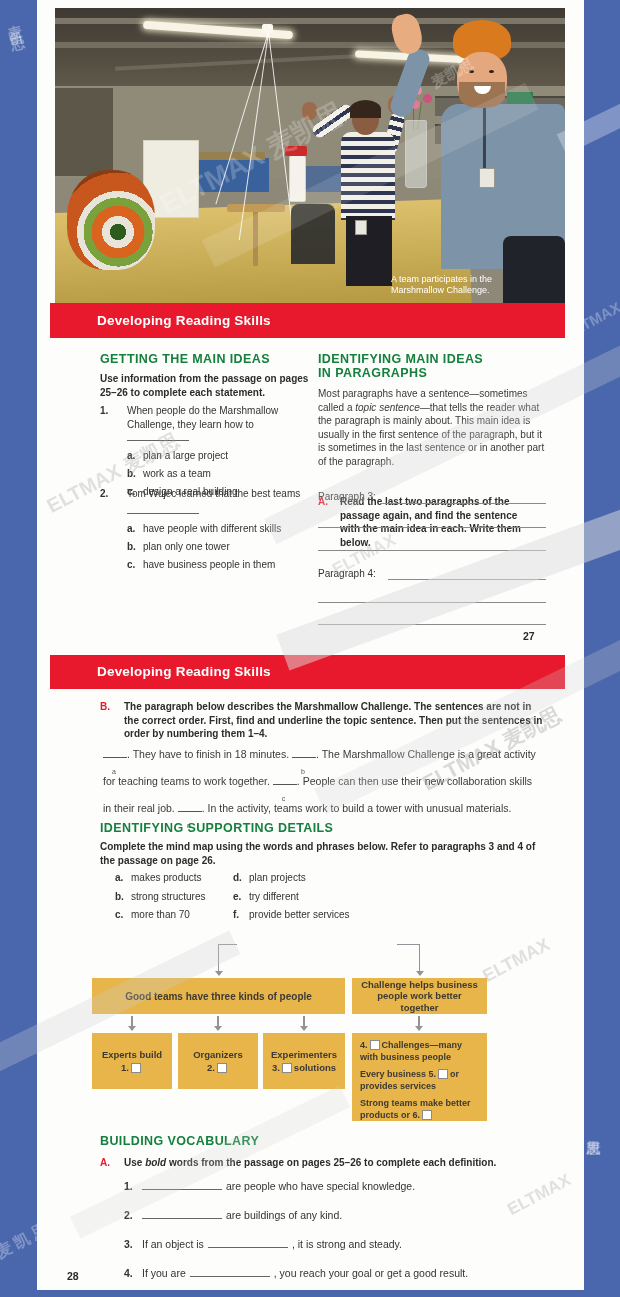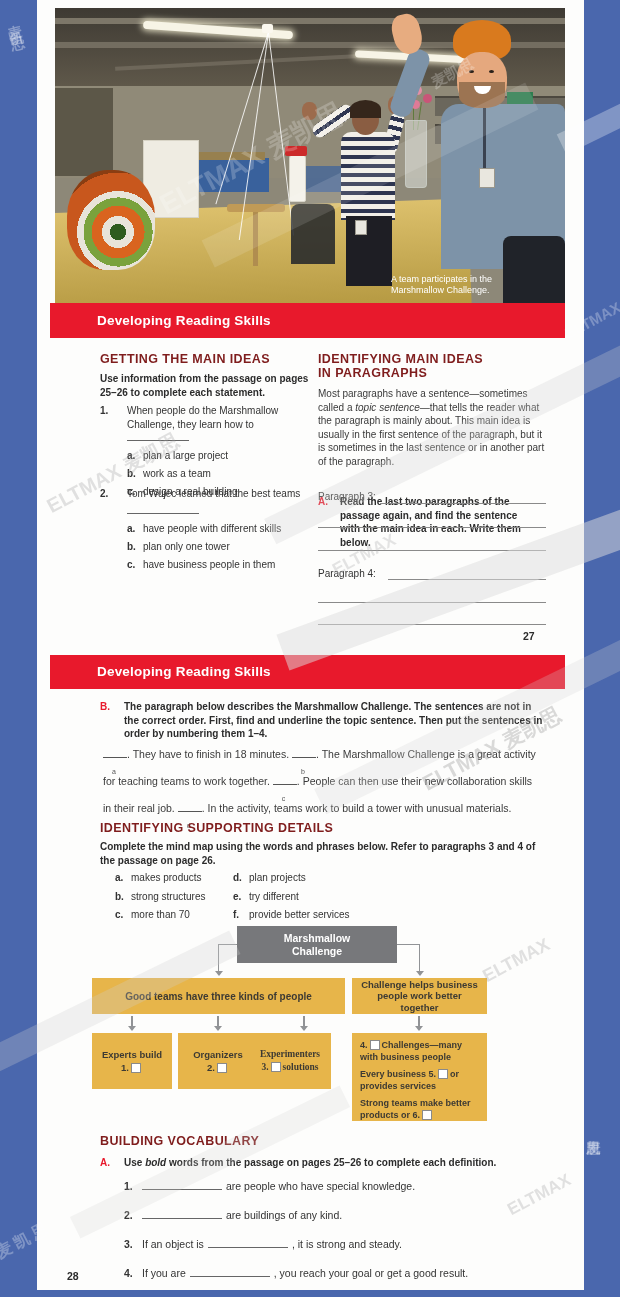--- a/index.html
+++ b/index.html
@@ -61,21 +61,21 @@
   .m-armL { position:absolute; left:344px; top:40px; width:22px; height:70px; background:#7d93a8; transform:rotate(20deg); border-radius:10px; }
   .m-lanyard { position:absolute; left:428px; top:100px; width:3px; height:62px; background:#3a4250; }
   .chair { position:absolute; background:#202329; border-radius:8px 8px 0 0; }
   .caption { position:absolute; left:336px; top:266px; width:150px; color:#fff; font-size:9px; line-height:11px; }
 
   
   .banner { left:13px; width:515px; height:35px; background:#e8192c; color:#fff;
     font-size:13.5px; font-weight:bold; line-height:35px; padding-left:47px; letter-spacing:.2px; }
 
   
-  .h1 { font-size:12.5px; font-weight:bold; color:#7f1d1d; letter-spacing:.4px; }
+  .h1 { font-size:12.5px; font-weight:bold; color:#15803d; letter-spacing:.4px; }
   .b { font-weight:bold; }
   .i { font-style:italic; }
   .red { color:#e8192c; }
   .small { font-size:10px; line-height:13.5px; }
   .blank { display:inline-block; border-bottom:1px solid #666; height:10px; vertical-align:baseline; }
   .wline { border-bottom:1px solid #8a8a8a; }
   .qnum { display:inline-block; width:27px; font-weight:bold; vertical-align:top; }
   .optrow { margin-left:27px; margin-top:4.5px; }
   .optlet { display:inline-block; width:16px; font-weight:bold; }
   .wbrow { margin-top:5px; }
@@ -249,23 +249,20 @@
     <div class="wbrow"><span class="optlet">a.</span><span>makes products</span></div>
     <div class="wbrow"><span class="optlet">b.</span><span>strong structures</span></div>
     <div class="wbrow"><span class="optlet">c.</span><span>more than 70</span></div>
   </div>
   <div class="abs small" style="left:196px;top:866px;width:150px;">
     <div class="wbrow"><span class="optlet">d.</span><span>plan projects</span></div>
     <div class="wbrow"><span class="optlet">e.</span><span>try different</span></div>
     <div class="wbrow"><span class="optlet">f.</span><span>provide better services</span></div>
   </div>
 
-  <div class="mm-box mm-root">
-      <span>Marshmallow Challenge</span>
-    </div>
   <div class="cnx" style="left:181px;top:944px;width:19px;height:28px;border-left:1.5px solid #919396;border-top:1.5px solid #919396;"></div>
   <div class="ahead" style="left:178px;top:971px;"></div>
   <div class="cnx" style="left:360px;top:944px;width:23px;height:28px;border-right:1.5px solid #919396;border-top:1.5px solid #919396;"></div>
   <div class="ahead" style="left:379px;top:971px;"></div>
 
   <div class="mm-box" style="left:55px;top:978px;width:253px;height:36px;font-size:10px;">
       <span>Good teams have three kinds of people</span>
     </div>
   <div class="mm-box" style="left:315px;top:978px;width:135px;height:36px;font-size:9.5px;line-height:11.5px;">
       <span style="display:block;width:125px;">Challenge helps business people work better together</span>
@@ -281,21 +278,21 @@
   <div class="ahead" style="left:378px;top:1026px;"></div>
 
   <div class="mm-box mm-kid" style="left:55px;top:1033px;width:80px;height:56px;">
     <div>Experts build</div>
     <div><span>1.</span><span class="chk"></span></div>
   </div>
   <div class="mm-box mm-kid" style="left:141px;top:1033px;width:80px;height:56px;">
     <div>Organizers</div>
     <div><span>2.</span><span class="chk"></span></div>
   </div>
-  <div class="mm-box mm-kid" style="left:212px;top:1033px;width:82px;height:56px;font-family:Liberation Serif, serif;">
+  <div class="mm-box mm-kid" style="left:226px;top:1033px;width:82px;height:56px;">
     <div>Experimenters</div>
     <div><span>3.</span><span class="chk"></span><span>solutions</span></div>
   </div>
 
   <div class="mm-box mm-right-detail" style="left:315px;top:1033px;width:135px;height:88px;">
     <p><span>4.</span><span class="chk"></span><span>Challenges—many with business people</span></p>
     <p><span>Every business</span> <span>5.</span><span class="chk"></span><span>or provides services</span></p>
     <p><span>Strong teams make better products or</span> <span>6.</span><span class="chk"></span></p>
   </div>
 

